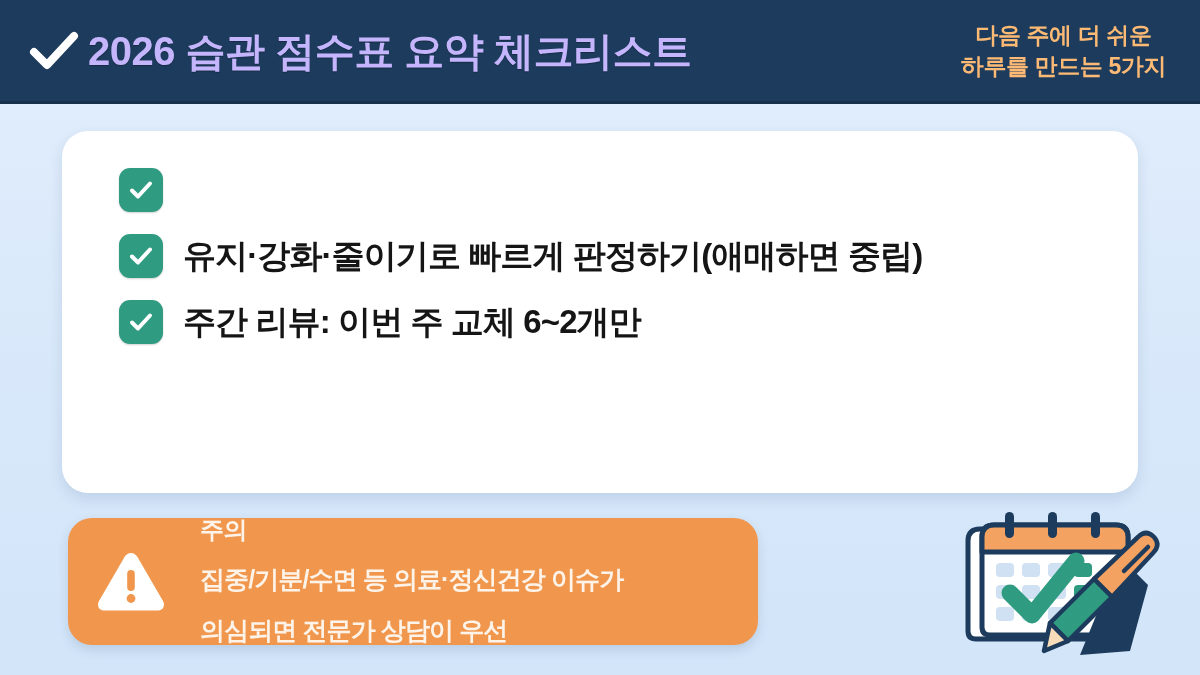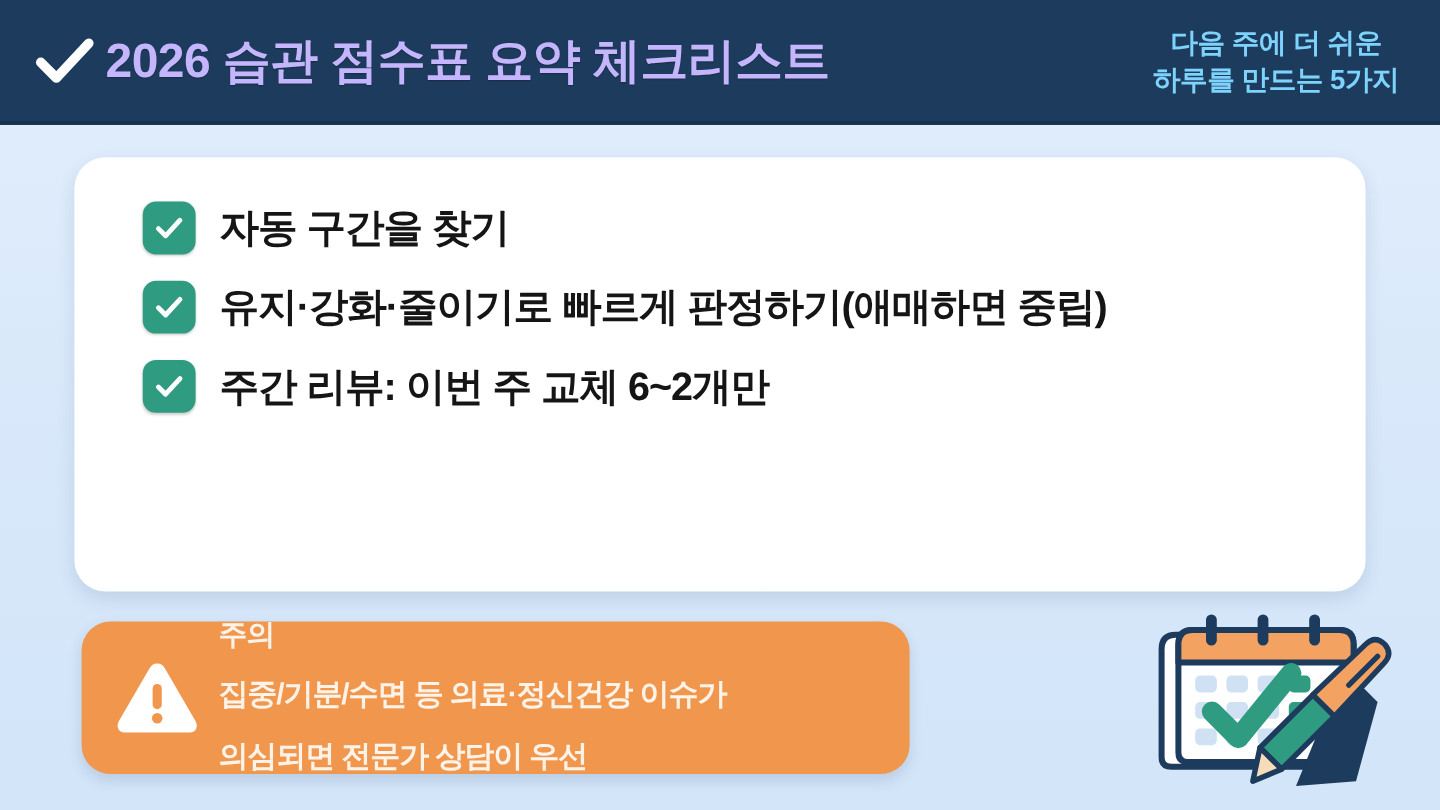--- a/index.html
+++ b/index.html
@@ -50,21 +50,21 @@
     color: #c4b5fd;
     font-size: 40px;
     font-weight: 700;
     letter-spacing: -0.5px;
     line-height: 1.1;
     white-space: nowrap;
     text-shadow: 0 1px 1px rgba(0,0,0,0.25);
   }
   .header-sub {
     flex: 0 0 auto;
-    color: #7dd3fc;
+    color: #fdba74;
     font-size: 23px;
     font-weight: 700;
     line-height: 1.32;
     text-align: center;
     letter-spacing: -0.4px;
     padding-right: 16px;
   }
   .header-sub div { white-space: nowrap; }
 
   
@@ -120,20 +120,21 @@
     top: 518px;
     width: 690px;
     height: 127px;
     background: #f0974d;
     border-radius: 24px;
     box-shadow: 0 5px 11px rgba(60,80,110,0.16);
     box-sizing: border-box;
     display: flex;
     align-items: center;
     padding: 0 20px 0 26px;
+    gap: 18px;
   }
   .warn-icon {
     flex: 0 0 auto;
     width: 74px;
     height: 70px;
     margin-right: 14px;
     display: flex;
     align-items: center;
     justify-content: center;
   }
@@ -188,21 +189,20 @@
 
   <div class="card">
     <ul class="check-list">
 
       <li class="check-item">
         <span class="check-box">
           <svg viewBox="0 0 28 28" aria-hidden="true">
             <path d="M5 14.5 L11 20.5 L23 7.5" fill="none" stroke="#ffffff" stroke-width="4" stroke-linecap="round" stroke-linejoin="round"></path>
           </svg>
         </span>
-        <span class="check-text">자동 구간을 찾기</span>
       </li>
 
 
       <li class="check-item">
         <span class="check-box">
           <svg viewBox="0 0 28 28" aria-hidden="true">
             <path d="M5 14.5 L11 20.5 L23 7.5" fill="none" stroke="#ffffff" stroke-width="4" stroke-linecap="round" stroke-linejoin="round"></path>
           </svg>
         </span>
         <span class="check-text">유지·강화·줄이기로 빠르게 판정하기(애매하면 중립)</span>

